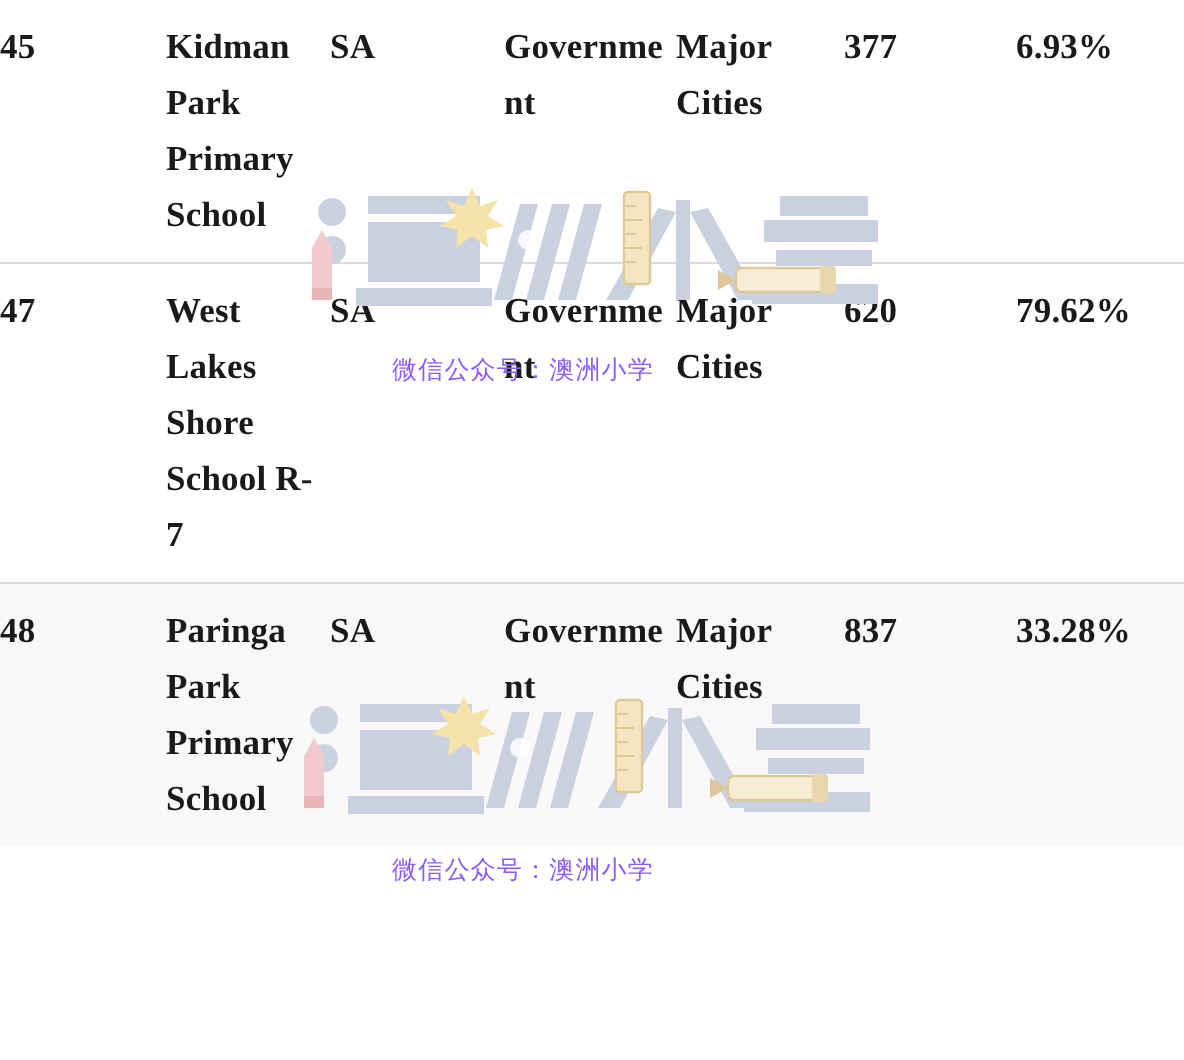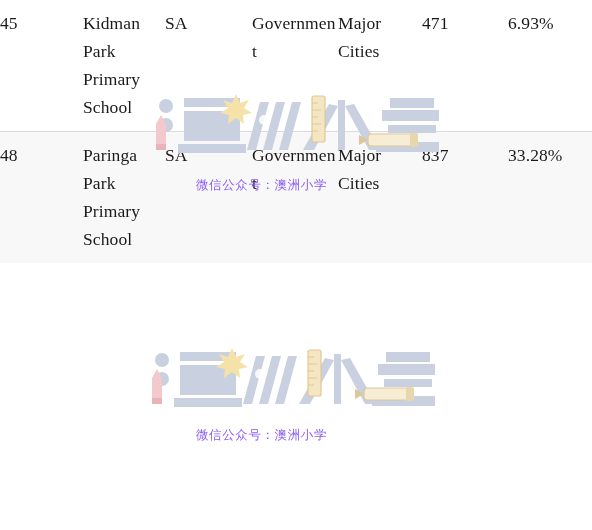--- a/index.html
+++ b/index.html
@@ -20,20 +20,21 @@
     position: absolute;
     inset: 0;
     width: 592px;
     height: 530px;
   }
 
   table.ranking-table {
     border-collapse: collapse;
     width: 592px;
     table-layout: fixed;
+    font-weight: bold;
   }
 
   table.ranking-table tr.data-row {
     background: #ffffff;
   }
   table.ranking-table tr.data-row.alt {
     background: #f8f8f9;
   }
   table.ranking-table tr.data-row + tr.data-row td {
     border-top: 1px solid #dcdcdc;
@@ -85,25 +86,34 @@
 
   <table class="ranking-table">
     <tbody>
 
       <tr class="data-row">
         <td class="col-rank">45</td>
         <td class="col-school">Kidman Park Primary School</td>
         <td class="col-state">SA</td>
         <td class="col-sector">Government</td>
         <td class="col-region">Major Cities</td>
-        <td class="col-enrol">471</td>
+        <td class="col-enrol">377</td>
         <td class="col-score">6.93%</td>
       </tr>
 
 
+      <tr class="data-row">
+        <td class="col-rank">47</td>
+        <td class="col-school">West Lakes Shore School R-7</td>
+        <td class="col-state">SA</td>
+        <td class="col-sector">Government</td>
+        <td class="col-region">Major Cities</td>
+        <td class="col-enrol">620</td>
+        <td class="col-score">79.62%</td>
+      </tr>
 
       <tr class="data-row alt">
         <td class="col-rank">48</td>
         <td class="col-school">Paringa Park Primary School</td>
         <td class="col-state">SA</td>
         <td class="col-sector">Government</td>
         <td class="col-region">Major Cities</td>
         <td class="col-enrol">837</td>
         <td class="col-score">33.28%</td>
       </tr>

